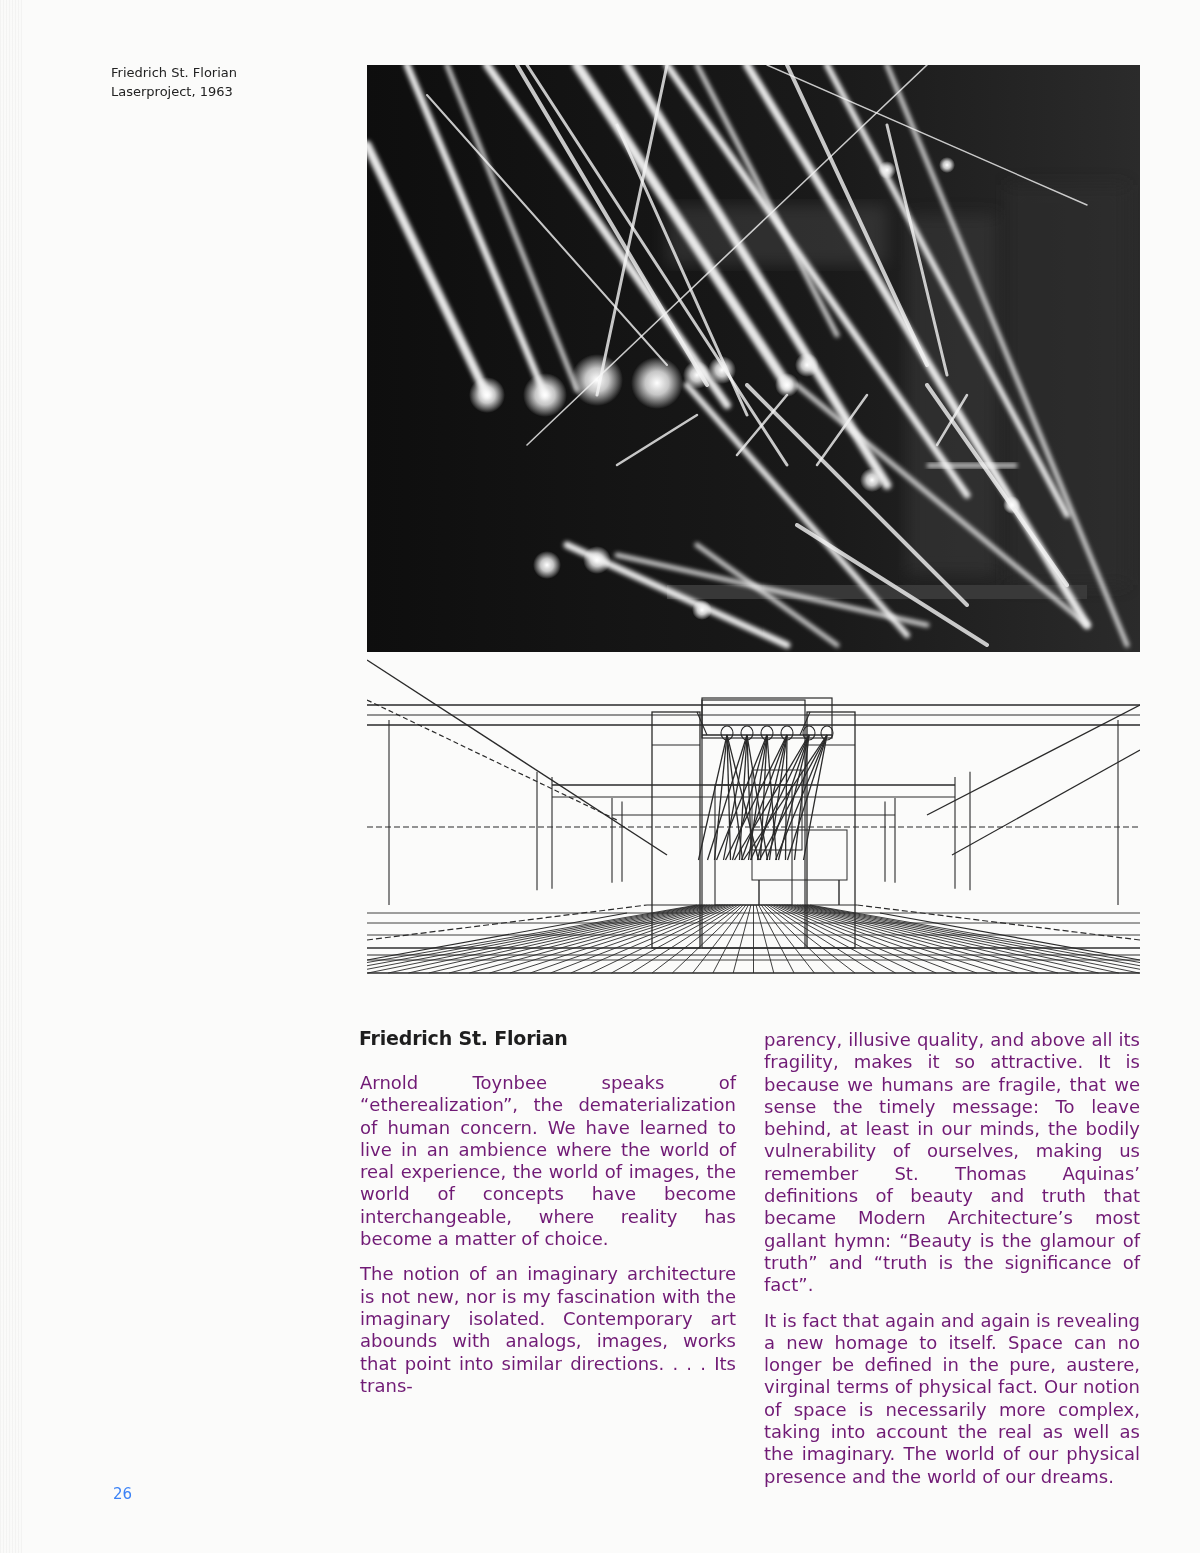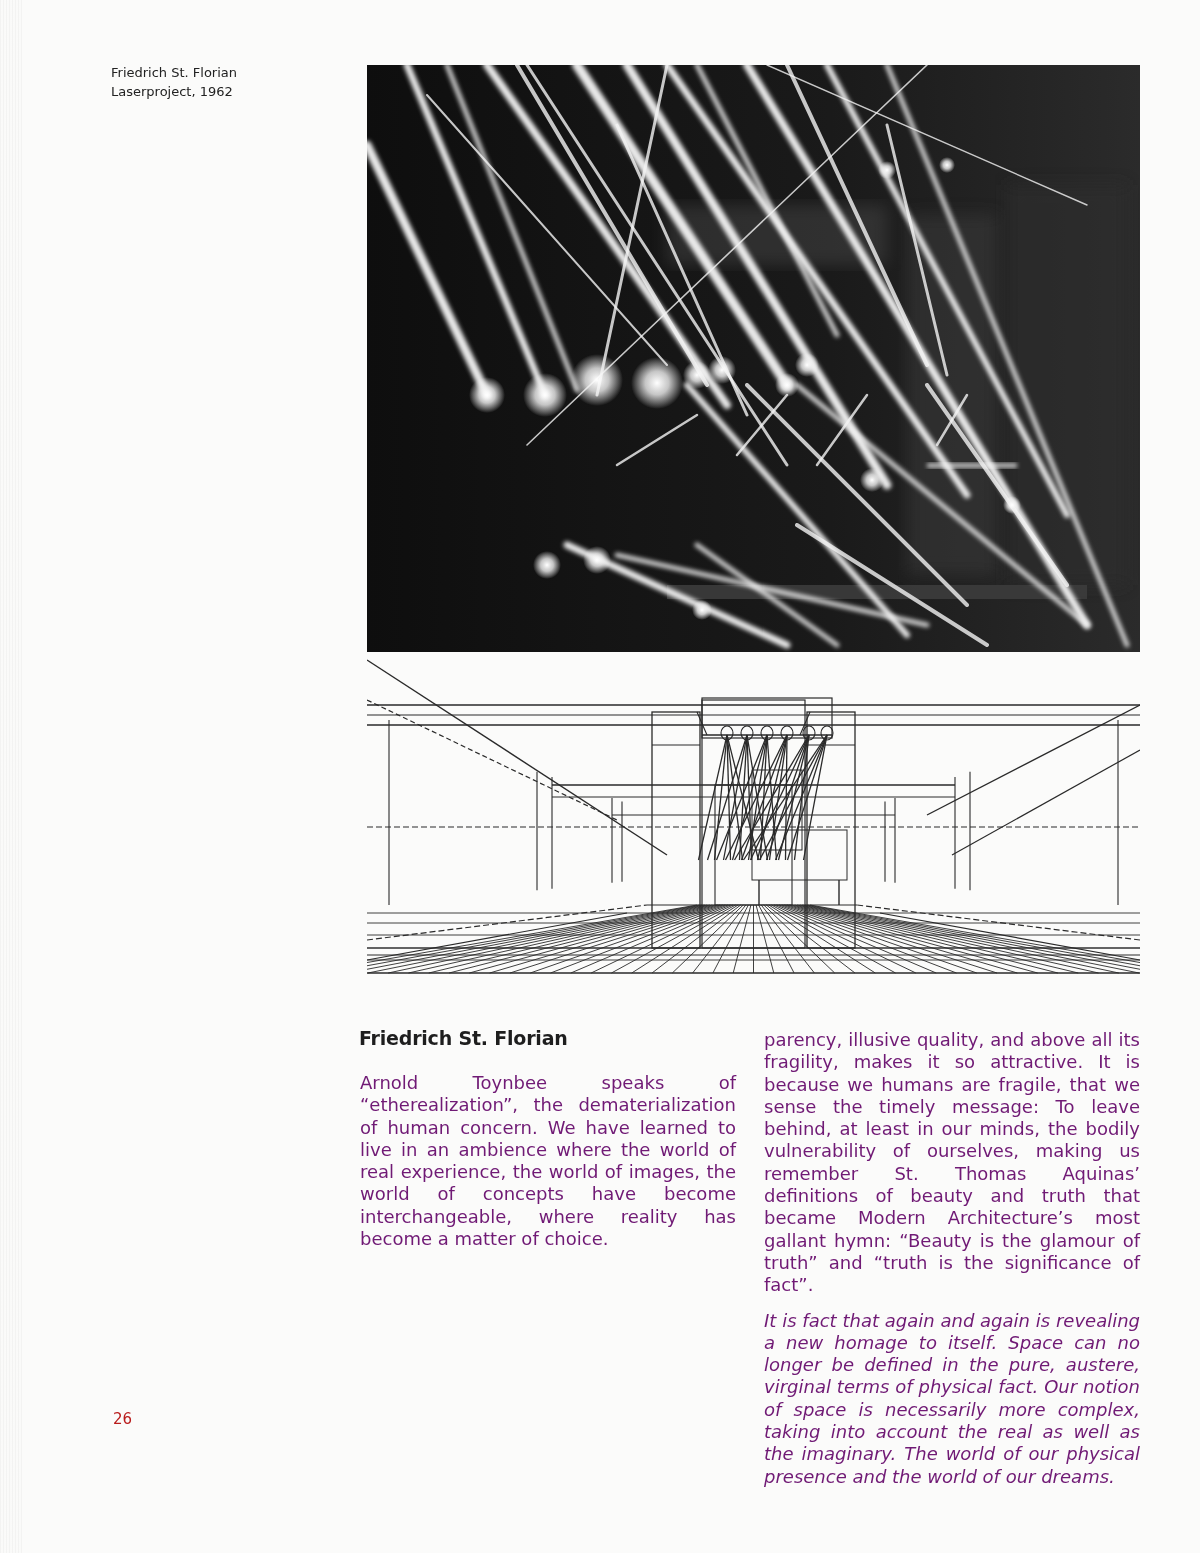--- a/index.html
+++ b/index.html
@@ -33,33 +33,33 @@
       font-size: 19px; font-weight: bold; color: #1e1e1e; letter-spacing: -0.2px;
     }
     .col {
       position: absolute; width: 376px;
       font-size: 18px; line-height: 22.3px; color: #701a75;
       text-align: justify;
     }
     .col p { margin: 0 0 13px 0; }
     .col-left { left: 360px; top: 1072px; }
     .col-right { left: 764px; top: 1029px; }
-    .col-right p.tight { margin-bottom: 16px; font-style: italic; }
+    .col-right p.tight { margin-bottom: 16px; }
     .page-number {
-      position: absolute; left: 113px; top: 1410px; font-size: 15px; color: #b91c1c;
+      position: absolute; left: 113px; top: 1485px; font-size: 15px; color: #3b82f6;
     }
   </style>
 </head>
 <body>
 
 <div class="edge"></div>
 
 <div class="caption">
   <div>Friedrich St. Florian</div>
-  <div>Laserproject, 1962</div>
+  <div>Laserproject, 1963</div>
 </div>
 
 <div class="photo">
   <svg id="photo-svg" width="773" height="587" viewBox="0 0 773 587">
     <defs>
       <radialGradient id="glow" cx="50%" cy="50%" r="50%">
         <stop offset="0%" stop-color="#ffffff" stop-opacity="1"></stop>
         <stop offset="45%" stop-color="#f2f2f2" stop-opacity="0.8"></stop>
         <stop offset="100%" stop-color="#ffffff" stop-opacity="0"></stop>
       </radialGradient>
@@ -270,20 +270,21 @@
         <line x1="0" y1="305" x2="260" y2="258" stroke-width="1.2"></line>
         <line x1="773" y1="305" x2="513" y2="258" stroke-width="1.2"></line>
       </g>
   </svg>
 </div>
 
 <div class="article-title">Friedrich St. Florian</div>
 
 <div class="col col-left">
   <p style="">Arnold Toynbee speaks of “etherealization”, the dematerialization of human concern. We have learned to live in an ambience where the world of real experience, the world of images, the world of concepts have become interchangeable, where reality has become a matter of choice.</p>
+  <p style="text-align-last:justify">The notion of an imaginary architecture is not new, nor is my fascination with the imaginary isolated. Contemporary art abounds with analogs, images, works that point into similar directions. . . . Its trans-</p>
 </div>
 
 <div class="col col-right">
   <p>parency, illusive quality, and above all its fragility, makes it so attractive. It is because we humans are fragile, that we sense the timely message: To leave behind, at least in our minds, the bodily vulnerability of ourselves, making us remember St. Thomas Aquinas’ definitions of beauty and truth that became Modern Architecture’s most gallant hymn: “Beauty is the glamour of truth” and “truth is the significance of fact”.</p>
   <p class="tight">It is fact that again and again is revealing a new homage to itself. Space can no longer be defined in the pure, austere, virginal terms of physical fact. Our notion of space is necessarily more complex, taking into account the real as well as the imaginary. The world of our physical presence and the world of our dreams.</p>
 </div>
 
 <div class="page-number">26</div>
 
 </body></html>

